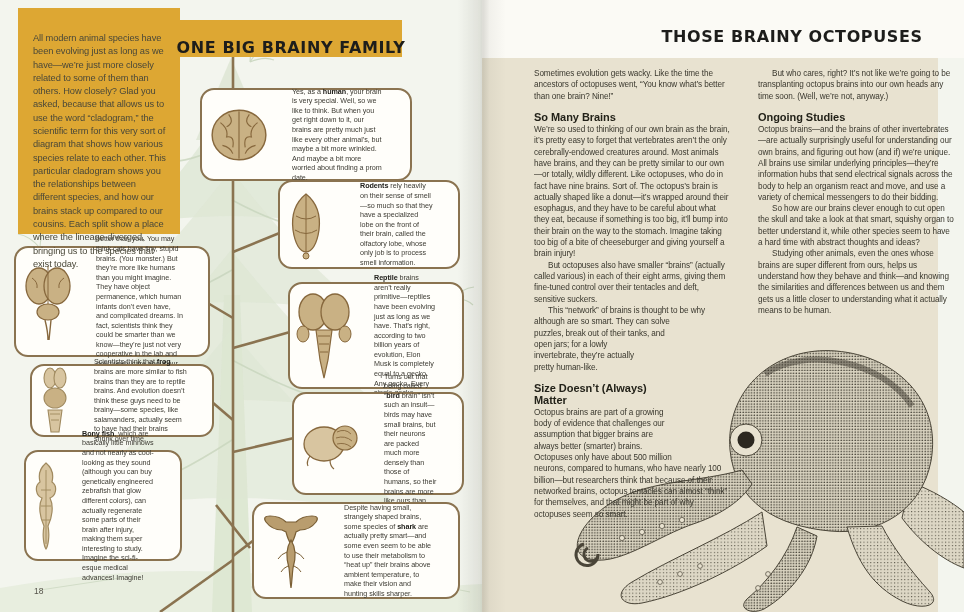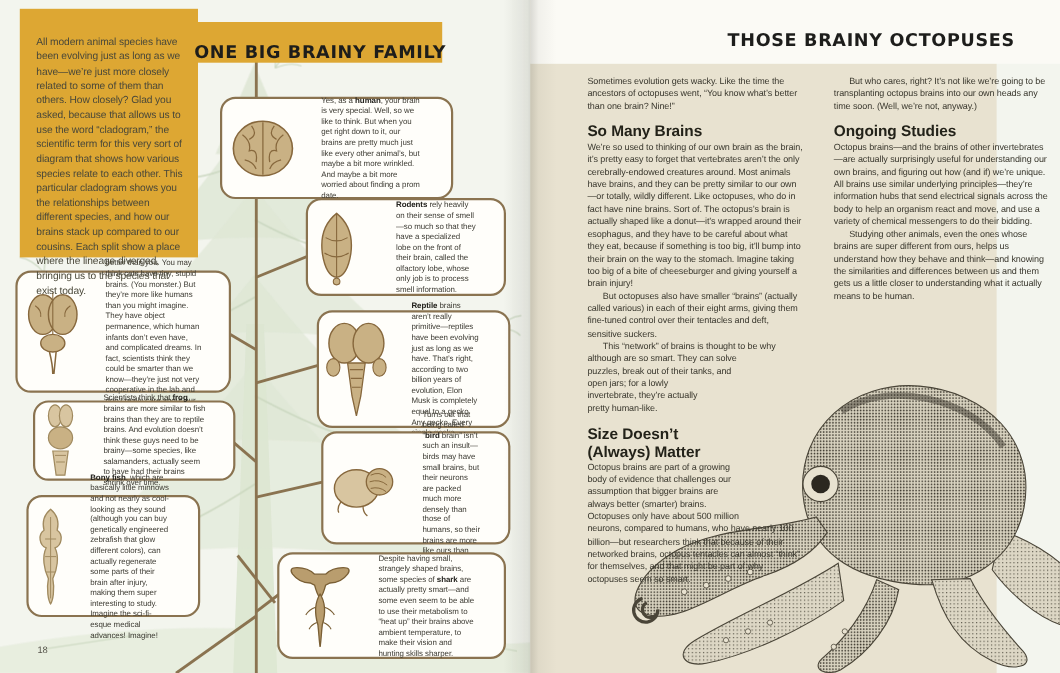--- a/index.html
+++ b/index.html
@@ -15,29 +15,29 @@
           z-index:6;display:flex;align-items:flex-end;justify-content:center;}
   .big-title{font-family:"DejaVu Sans",sans-serif;font-weight:bold;font-size:16px;
              letter-spacing:.6px;color:#1d1d1b;white-space:nowrap;}
   .callout{position:absolute;background:#fffefa;border:2.5px solid #8a7350;border-radius:14px;
            box-sizing:border-box;display:flex;align-items:center;padding:6px 9px 6px 6px;z-index:5;}
   .c-icon{flex:0 0 auto;display:flex;align-items:center;justify-content:center;margin-right:6px;}
   .c-text{margin:16px;font-size:7.2px;line-height:1.33;color:#3d3b33;letter-spacing:-.05px;}
   .c-text b{color:#22211c;}
   .pagenum{position:absolute;left:34px;top:586px;font-size:8.5px;color:#55534a;z-index:6;}
   
-  #page-right{position:absolute;left:482px;top:0;width:424px;height:612px;background:#e8e2d0;}
+  #page-right{position:absolute;left:482px;top:0;width:456px;height:612px;background:#e8e2d0;}
   .white-band{position:absolute;left:0;top:0;width:482px;height:58px;background:#fbfaf5;}
   .r-title{position:absolute;left:150px;top:27px;width:320px;text-align:center;z-index:4;}
   .col{position:absolute;top:68px;z-index:3;}
   #col1{left:52px;width:196px;}
   #col2{left:276px;width:196px;}
   .col p{margin:0;font-size:8.2px;line-height:1.38;color:#3a382e;letter-spacing:-.08px;}
   .col p.indent{text-indent:14px;}
-  .col h3{margin:9px 0 1px 0;font-size:14px;color:#232219;letter-spacing:-.05px;}
+  .col h3{margin:9px 0 1px 0;font-size:11px;color:#232219;letter-spacing:-.05px;}
   .sp{float:right;clear:right;}
   #octopus-wrap{position:absolute;left:78px;top:330px;width:404px;height:282px;z-index:2;}
   .spine{position:absolute;left:458px;top:0;width:48px;height:612px;z-index:9;pointer-events:none;
          background:linear-gradient(to right,rgba(60,60,50,0) 0%,rgba(60,60,50,.10) 45%,
                     rgba(60,60,50,.16) 52%,rgba(60,60,50,.05) 66%,rgba(60,60,50,0) 100%);}
 </style>
 </head>
 <body>
 
 <div id="spread">
@@ -245,18 +245,19 @@
         <div class="sp" style="width:26px;height:11px"></div>
         <h3>Size Doesn’t (Always) Matter</h3>
         <p>Octopus brains are part of a growing body of evidence that challenges our assumption that bigger brains are always better (smarter) brains. Octopuses only have about 500 million neurons, compared to humans, who have nearly 100 billion—but researchers think that because of their networked brains, octopus tentacles can almost “think” for themselves, and that might be part of why octopuses seem so smart.</p>
       </div>
     </div>
 
     <div id="col2" class="col">
       <p class="indent">But who cares, right? It’s not like we’re going to be transplanting octopus brains into our own heads any time soon. (Well, we’re not, anyway.)</p>
       <h3>Ongoing Studies</h3>
       <p>Octopus brains—and the brains of other invertebrates—are actually surprisingly useful for understanding our own brains, and figuring out how (and if) we’re unique. All brains use similar underlying principles—they’re information hubs that send electrical signals across the body to help an organism react and move, and use a variety of chemical messengers to do their bidding.</p>
+      <p class="indent">So how are our brains clever enough to cut open the skull and take a look at that smart, squishy organ to better understand it, while other species seem to have a hard time with abstract thoughts and ideas?</p>
       <p class="indent">Studying other animals, even the ones whose brains are super different from ours, helps us understand how they behave and think—and knowing the similarities and differences between us and them gets us a little closer to understanding what it actually means to be human.</p>
     </div>
   </div>
 
   <div class="spine"></div>
 </div>
 
 </body></html>

